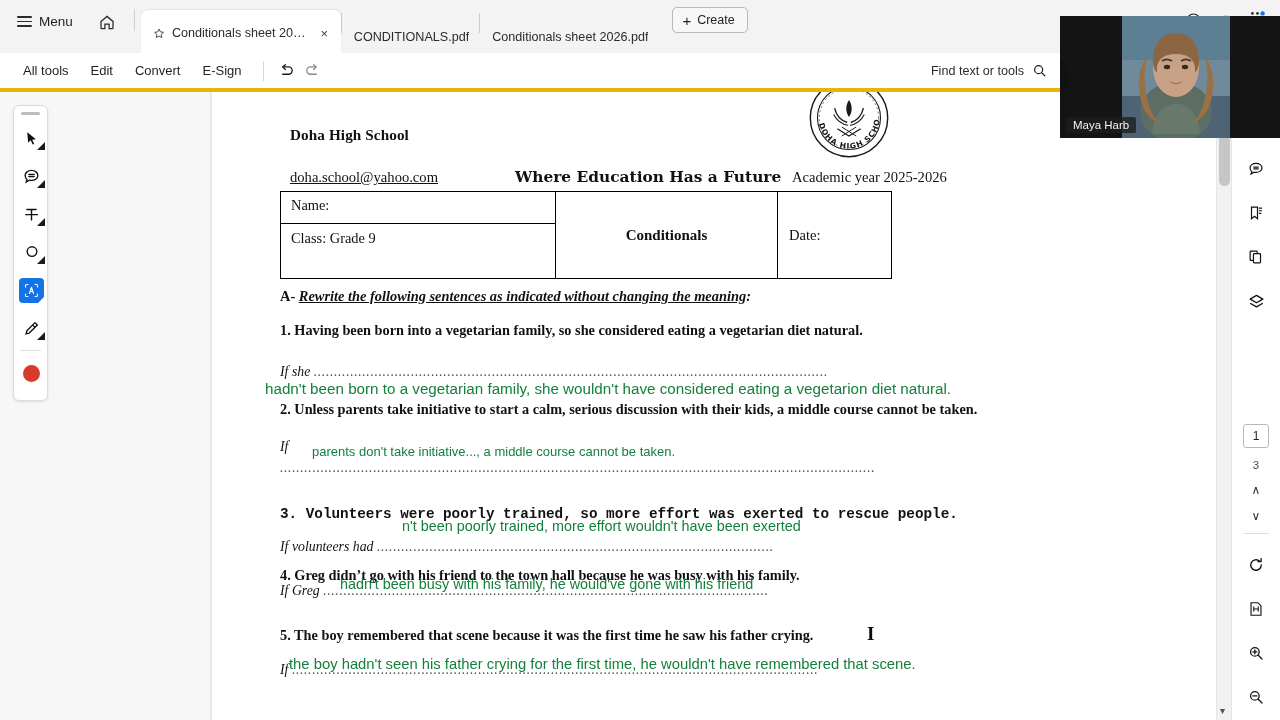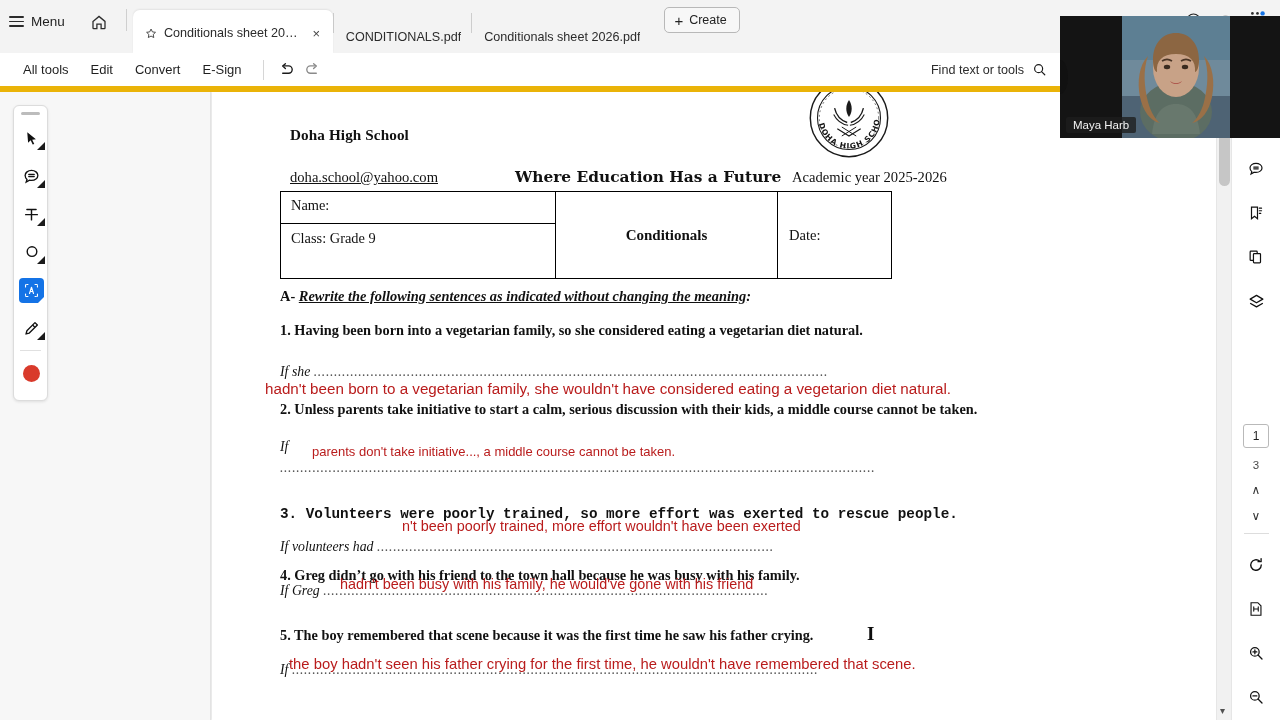--- a/index.html
+++ b/index.html
@@ -5,21 +5,21 @@
 <style>
   * { box-sizing: border-box; margin:0; padding:0; }
   html,body { width:1280px; height:720px; overflow:hidden; background:#fff;
     font-family:"Liberation Sans", sans-serif; }
 
   #app { position:relative; width:1280px; height:720px; background:#fff; }
 
   
   .tabbar { position:absolute; left:0; top:0; width:1280px; height:53px;
     background:#f3f3f3; display:flex; align-items:flex-end; }
-  .tabbar-row { display:flex; align-items:center; height:53px; width:100%; padding-left:0; }
+  .tabbar-row { display:flex; align-items:center; height:53px; width:100%; padding-left:8px; }
   .menu-btn { display:flex; align-items:center; gap:7px; height:30px; padding:0 9px;
     font-size:13.5px; color:#1f1f1f; cursor:default; border-radius:4px; margin-bottom:10px;}
   .hamb { display:inline-flex; flex-direction:column; justify-content:space-between;
     width:15px; height:11px; }
   .hamb i { display:block; height:1.6px; background:#2b2b2b; border-radius:1px; }
   .home-btn { width:34px; height:30px; display:flex; align-items:center; justify-content:center;
     margin:0 4px 10px 8px; border-radius:4px; }
   .vsep { width:1px; height:22px; background:#cfcfcf; margin:0 6px 14px 6px; }
 
   .tabs { display:flex; align-items:flex-end; height:53px; }
@@ -34,21 +34,21 @@
   .create-btn { display:flex; align-items:center; gap:6px; height:26px; padding:0 12px 0 9px;
     border:1px solid #b8b8b8; border-radius:5px; background:#f7f7f7; font-size:12.5px;
     color:#232323; margin:0 0 13px 14px; }
   .plus { font-size:15px; line-height:1; font-weight:400; }
 
   .topright { margin-left:auto; display:flex; align-items:center; gap:15px;
     padding-right:14px; margin-bottom:13px; }
 
   
   .toolbar { position:absolute; left:0; top:53px; width:1212px; height:39px;
-    background:#fff; border-bottom:6px solid #eab308; display:flex; align-items:center;
+    background:#fff; border-bottom:4px solid #eab308; display:flex; align-items:center;
     padding:0 12px; }
   .tbitem { font-size:13px; color:#1f1f1f; padding:5px 11px; border-radius:4px; }
   .tbsep { width:1px; height:20px; background:#d6d6d6; margin:0 10px; }
   .tbicon { width:26px; height:26px; display:flex; align-items:center; justify-content:center; }
   .toolbar .right { margin-left:auto; display:flex; align-items:center; gap:4px; }
   .findbox { display:flex; align-items:center; gap:8px; font-size:12.6px; color:#2c2c2c;
     padding:3px 8px; }
 
   
   .leftpanel { position:absolute; left:0; top:92px; width:211px; height:628px;
@@ -97,21 +97,21 @@
   .sectionA { position:absolute; left:68px; top:196px; font-size:14.4px; font-weight:bold;
     font-style:italic; }
   .sectionA .lead { font-style:normal; }
   .sectionA u { text-decoration:underline; }
 
   .q { position:absolute; left:68px; width:718px; font-size:14.3px; font-weight:bold;
     line-height:20.5px; text-align:justify; }
   .ifline { position:absolute; left:68px; font-size:13.8px; font-style:italic; }
   .dots { color:#555; letter-spacing:.6px; }
 
-  .ann { position:absolute; color:#b91c1c; font-family:"Liberation Sans", sans-serif;
+  .ann { position:absolute; color:#15803d; font-family:"Liberation Sans", sans-serif;
     white-space:nowrap; }
 
   .vscroll { position:absolute; right:0; top:0; width:15px; height:628px; background:#f1f1f1;
     border-left:1px solid #e6e6e6; }
   .vthumb { position:absolute; left:2px; top:2px; width:11px; height:92px;
     background:#c6c6c6; border-radius:6px; }
   .vdown { position:absolute; left:3px; bottom:4px; font-size:10px; color:#505050; }
 
   
   .rightrail { position:absolute; right:0; top:92px; width:49px; height:628px;

